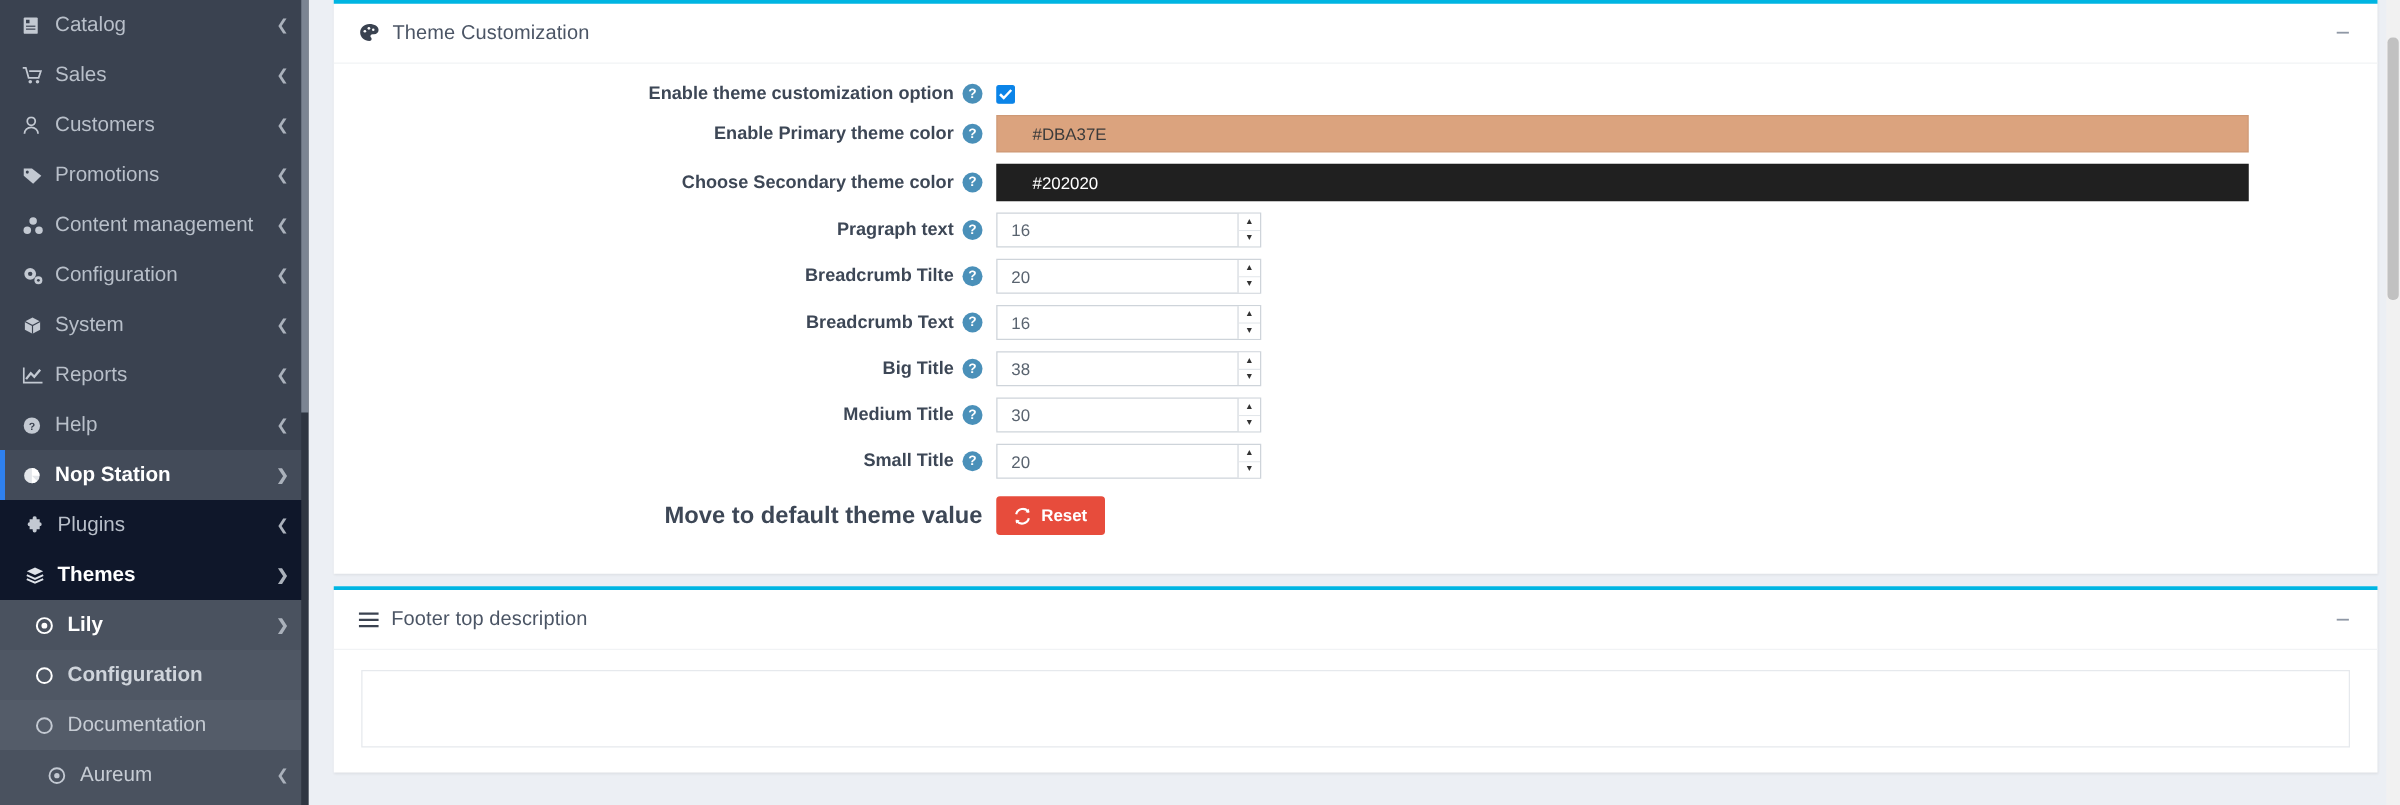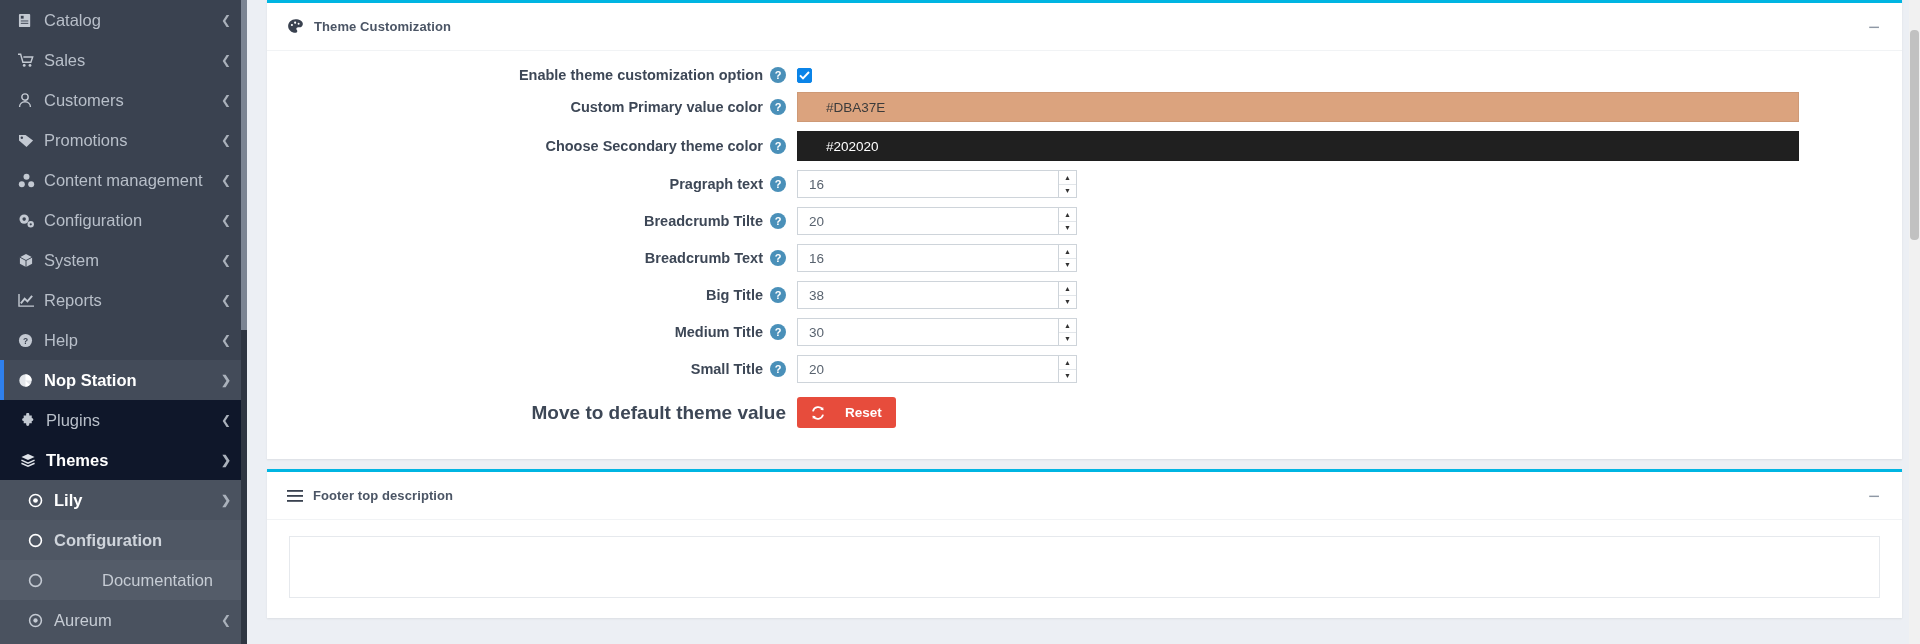--- a/index.html
+++ b/index.html
@@ -60,25 +60,24 @@
   .nav-item.sub3 {
     background: #4f5764;
     padding-left: 28px;
     color: #cfd4db;
     font-weight: bold;
   }
   .nav-item.sub4 {
     background: #545c69;
     padding-left: 28px;
     color: #c6ccd4;
-    gap: 48px;
   }
   .nav-item.sub5 {
     background: #4a525f;
-    padding-left: 28px;
+    padding-left: 38px;
     color: #c6ccd4;
     justify-content: space-between;
   }
 
   svg.nic { display:block; }
 
   
   .main {
     flex: 1; height: 644px;
     background: #eceff4;
@@ -93,21 +92,21 @@
     box-shadow: 0 1px 2px rgba(0,0,0,0.07);
   }
   .card-head {
     height: 48px;
     display: flex; align-items: center;
     padding: 0 18px 0 20px;
     border-bottom: 1px solid #f1f3f5;
   }
   .card-head .hicon { margin-right: 10px; color: #3a4250; display:flex; align-items:center; }
   .card-head .htitle {
-    font-size: 13px; color: #4b5565; font-weight: bold;
+    font-size: 16px; color: #4b5565; font-weight: normal;
     letter-spacing: .1px;
   }
   .card-head .collapse {
     margin-left: auto; color: #8f98a5; font-size: 20px; line-height: 1;
     cursor: pointer; padding: 0 4px;
   }
   .card-body { padding: 16px 0 22px 0; }
 
   .frow { display: flex; align-items: center; margin-bottom: 9px; }
   .flabel {
@@ -142,21 +141,21 @@
     display: flex; align-items: center;
     padding-left: 28px;
     font-size: 13.5px;
     border: 1px solid rgba(0,0,0,0.06);
     cursor: pointer;
   }
   .colorfield.primary { background: #dba37e; color: #3b3b3b; }
   .colorfield.secondary { background: #202020; color: #ffffff; }
 
   .numwrap {
-    display: flex; width: 280px; height: 28px;
+    display: flex; width: 212px; height: 28px;
     border: 1px solid #ced4da; background: #fff;
   }
   .numinput {
     flex: 1; border: none; outline: none;
     padding-left: 11px;
     font-family: "Liberation Sans", sans-serif;
     font-size: 13.5px; color: #59636f;
     background: transparent;
   }
   .spin {
@@ -166,21 +165,21 @@
   }
   .spin span {
     flex: 1; display: flex; align-items: center; justify-content: center;
     cursor: pointer; background: #fff;
     font-size: 7px; color: #333;
     line-height: 1;
   }
   .spin span:first-child { border-bottom: 1px solid #e2e6ea; }
 
   .resetbtn {
-    display: inline-flex; align-items: center; gap: 20px;
+    display: inline-flex; align-items: center; gap: 8px;
     background: #e74c3c; color: #fff;
     border: none; border-radius: 3px;
     height: 31px; padding: 0 14px;
     font-family: "Liberation Sans", sans-serif;
     font-size: 13.5px; font-weight: bold;
     cursor: pointer;
   }
   .resetbtn svg { display:block; }
 
   .row-reset { margin-top: 14px; }
@@ -441,21 +440,21 @@
             <span class="chk">
               <svg width="11" height="9" viewBox="0 0 11 9">
                   <path d="M1 4.4l3 3L10 1" stroke="#ffffff" stroke-width="2" fill="none"></path>
                 </svg>
             </span>
           </div>
         </div>
 
         <div class="frow">
           <div class="flabel">
-            <span>Custom Primary value color</span>
+            <span>Enable Primary theme color</span>
             <span class="qmark">?</span>
           </div>
           <div class="fctl">
             <div class="colorfield primary">#DBA37E</div>
           </div>
         </div>
 
         <div class="frow">
           <div class="flabel">
             <span>Choose Secondary theme color</span>

